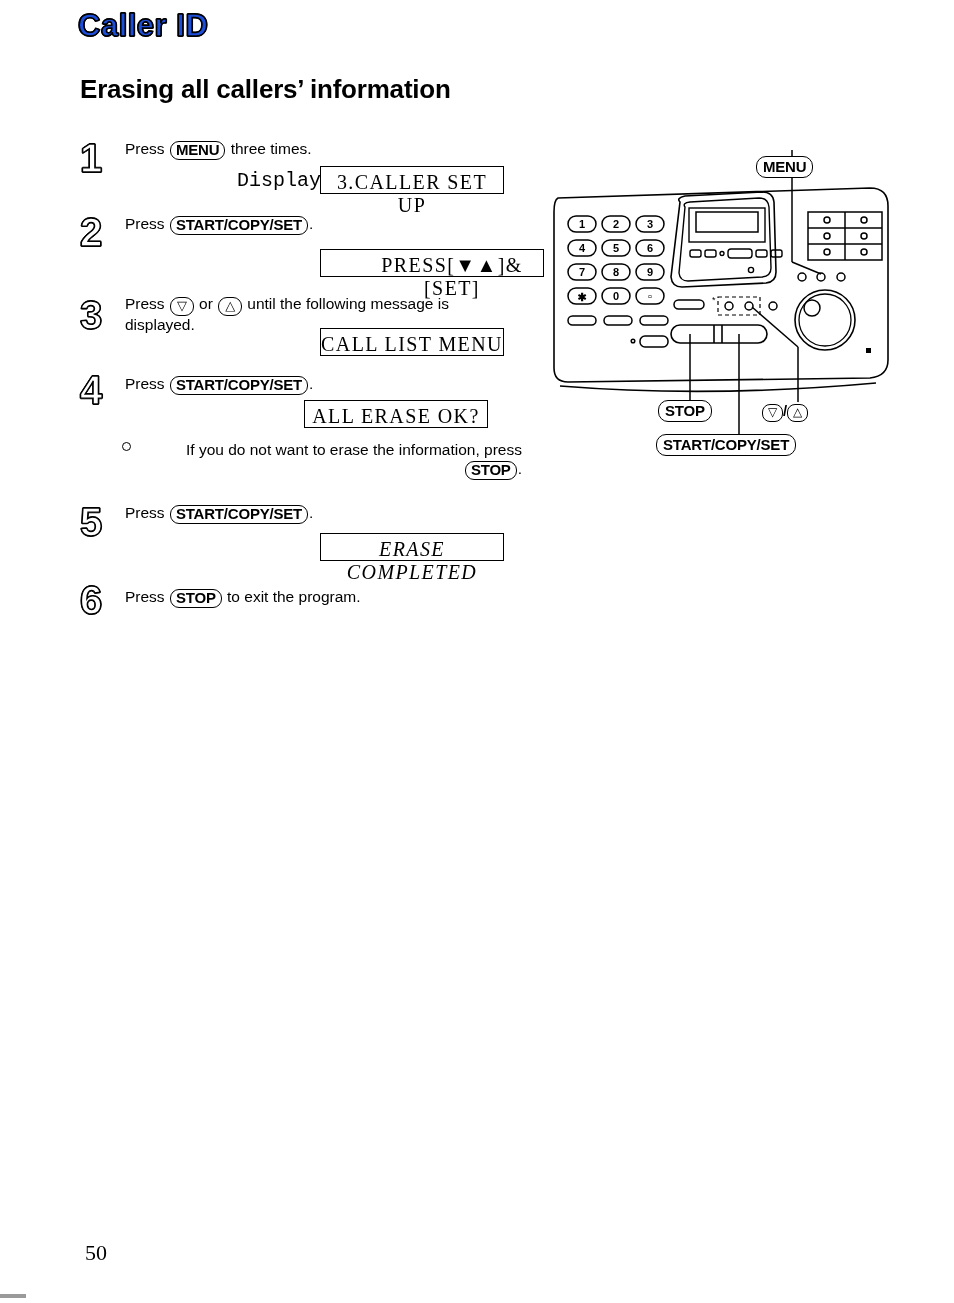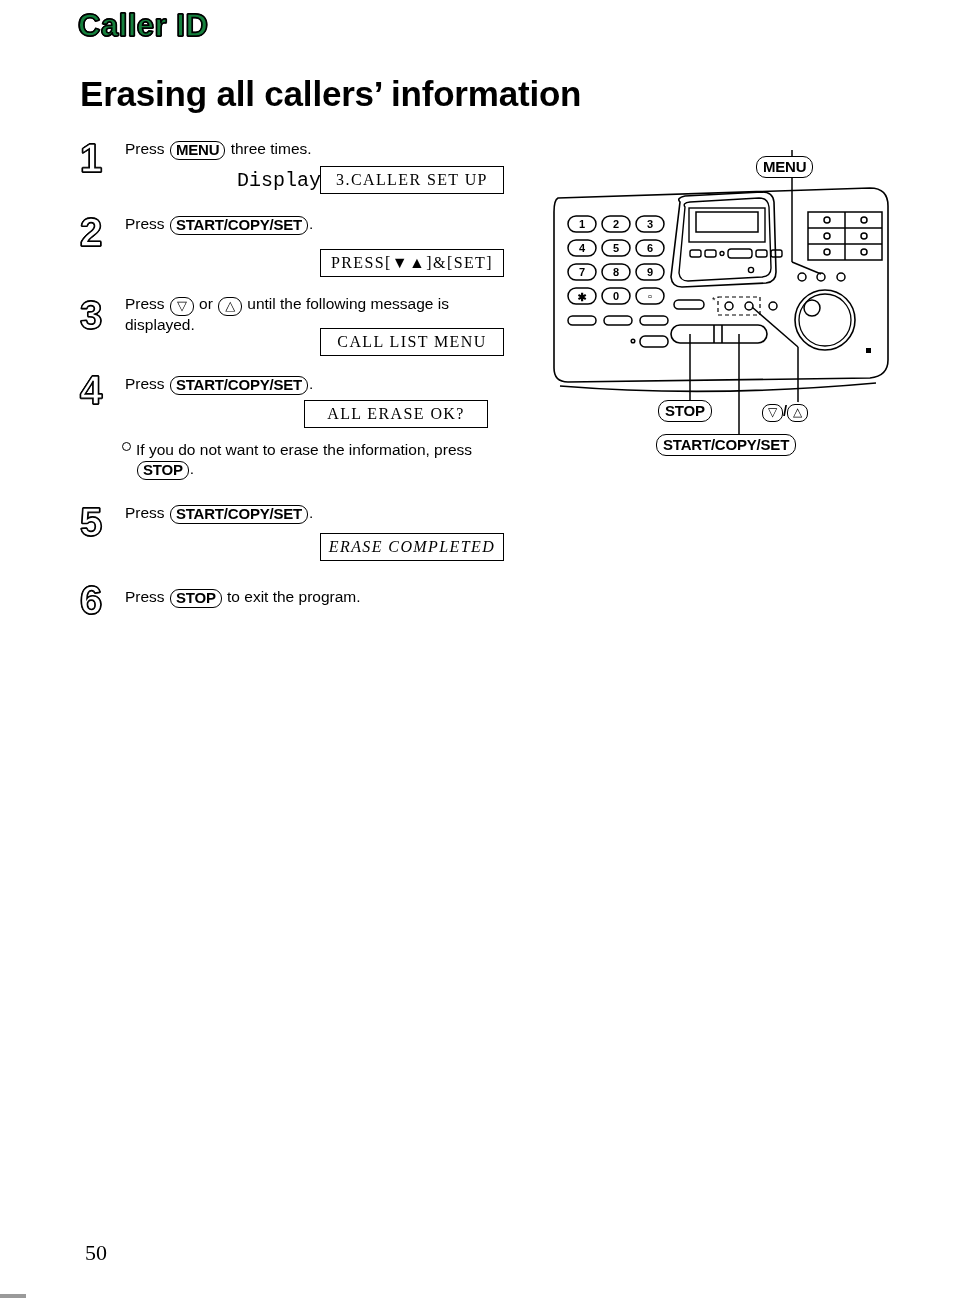--- a/index.html
+++ b/index.html
@@ -17,30 +17,30 @@
   }
 
   
   #chapter-title {
     position: absolute;
     left: 78px;
     top: 8px;
     font-size: 31px;
     font-weight: bold;
     letter-spacing: 0.5px;
-    color: #15803d;
+    color: #1d4ed8;
     -webkit-text-stroke: 1.4px #000000;
     text-shadow:
       1px 0 0 #000, -1px 0 0 #000, 0 1px 0 #000, 0 -1px 0 #000;
   }
   #section-title {
     position: absolute;
     left: 80px;
     top: 74px;
-    font-size: 35px;
+    font-size: 26px;
     font-weight: bold;
     letter-spacing: -0.2px;
   }
 
   
   .step-num {
     position: absolute;
     font-size: 40px;
     font-weight: bold;
     font-family: "Liberation Sans", sans-serif;
@@ -75,40 +75,41 @@
     font-size: 13px;
     padding: 0px 6px 1px 6px;
     font-weight: normal;
   }
 
   
   .display-box {
     position: absolute;
     border: 1.6px solid #000;
     font-family: "Liberation Serif", serif;
-    font-size: 16px;
+    font-size: 20px;
     letter-spacing: 1.4px;
     text-align: center;
     padding-top: 4px;
     height: 22px;
     box-sizing: content-box;
     background: #fff;
   }
   .display-label {
     position: absolute;
     font-size: 20px;
     font-family: Liberation Mono, monospace;
   }
 
   
   .note {
     position: absolute;
     font-size: 15.5px;
     line-height: 19px;
     width: 400px;
+    text-align: right;
   }
   .note-bullet {
     position: absolute;
     left: 0;
     top: 2px;
     width: 7px;
     height: 7px;
     border: 1.6px solid #000;
     border-radius: 50%;
   }
@@ -175,21 +176,21 @@
   <span>three times.</span>
 </div>
 <div class="display-label" style="left:237px; top:169px;">Display:</div>
 <div class="display-box" style="left:320px; top:166px; width:182px;">3.CALLER SET UP</div>
 
 <div class="step-num" style="left:80px; top:212px;">2</div>
 <div class="step-text" style="left:125px; top:215px;">
   <span>Press</span>
   <span class="key">START/COPY/SET</span><span>.</span>
 </div>
-<div class="display-box" style="left:320px; top:249px; width:182px;">PRESS[▼▲]&amp;[SET]</div>
+<div class="display-box" style="left:320px; top:249px; width:182px;padding-left:40px;">PRESS[▼▲]&amp;[SET]</div>
 
 <div class="step-num" style="left:80px; top:295px;">3</div>
 <div class="step-text wrap" style="left:125px; top:295px; width:385px;">
   <span>Press</span>
   <span class="key arrow">▽</span>
   <span>or</span>
   <span class="key arrow">△</span>
   <span>until the following message is displayed.</span>
 </div>
 <div class="display-box" style="left:320px; top:328px; width:182px;">CALL LIST MENU</div>

